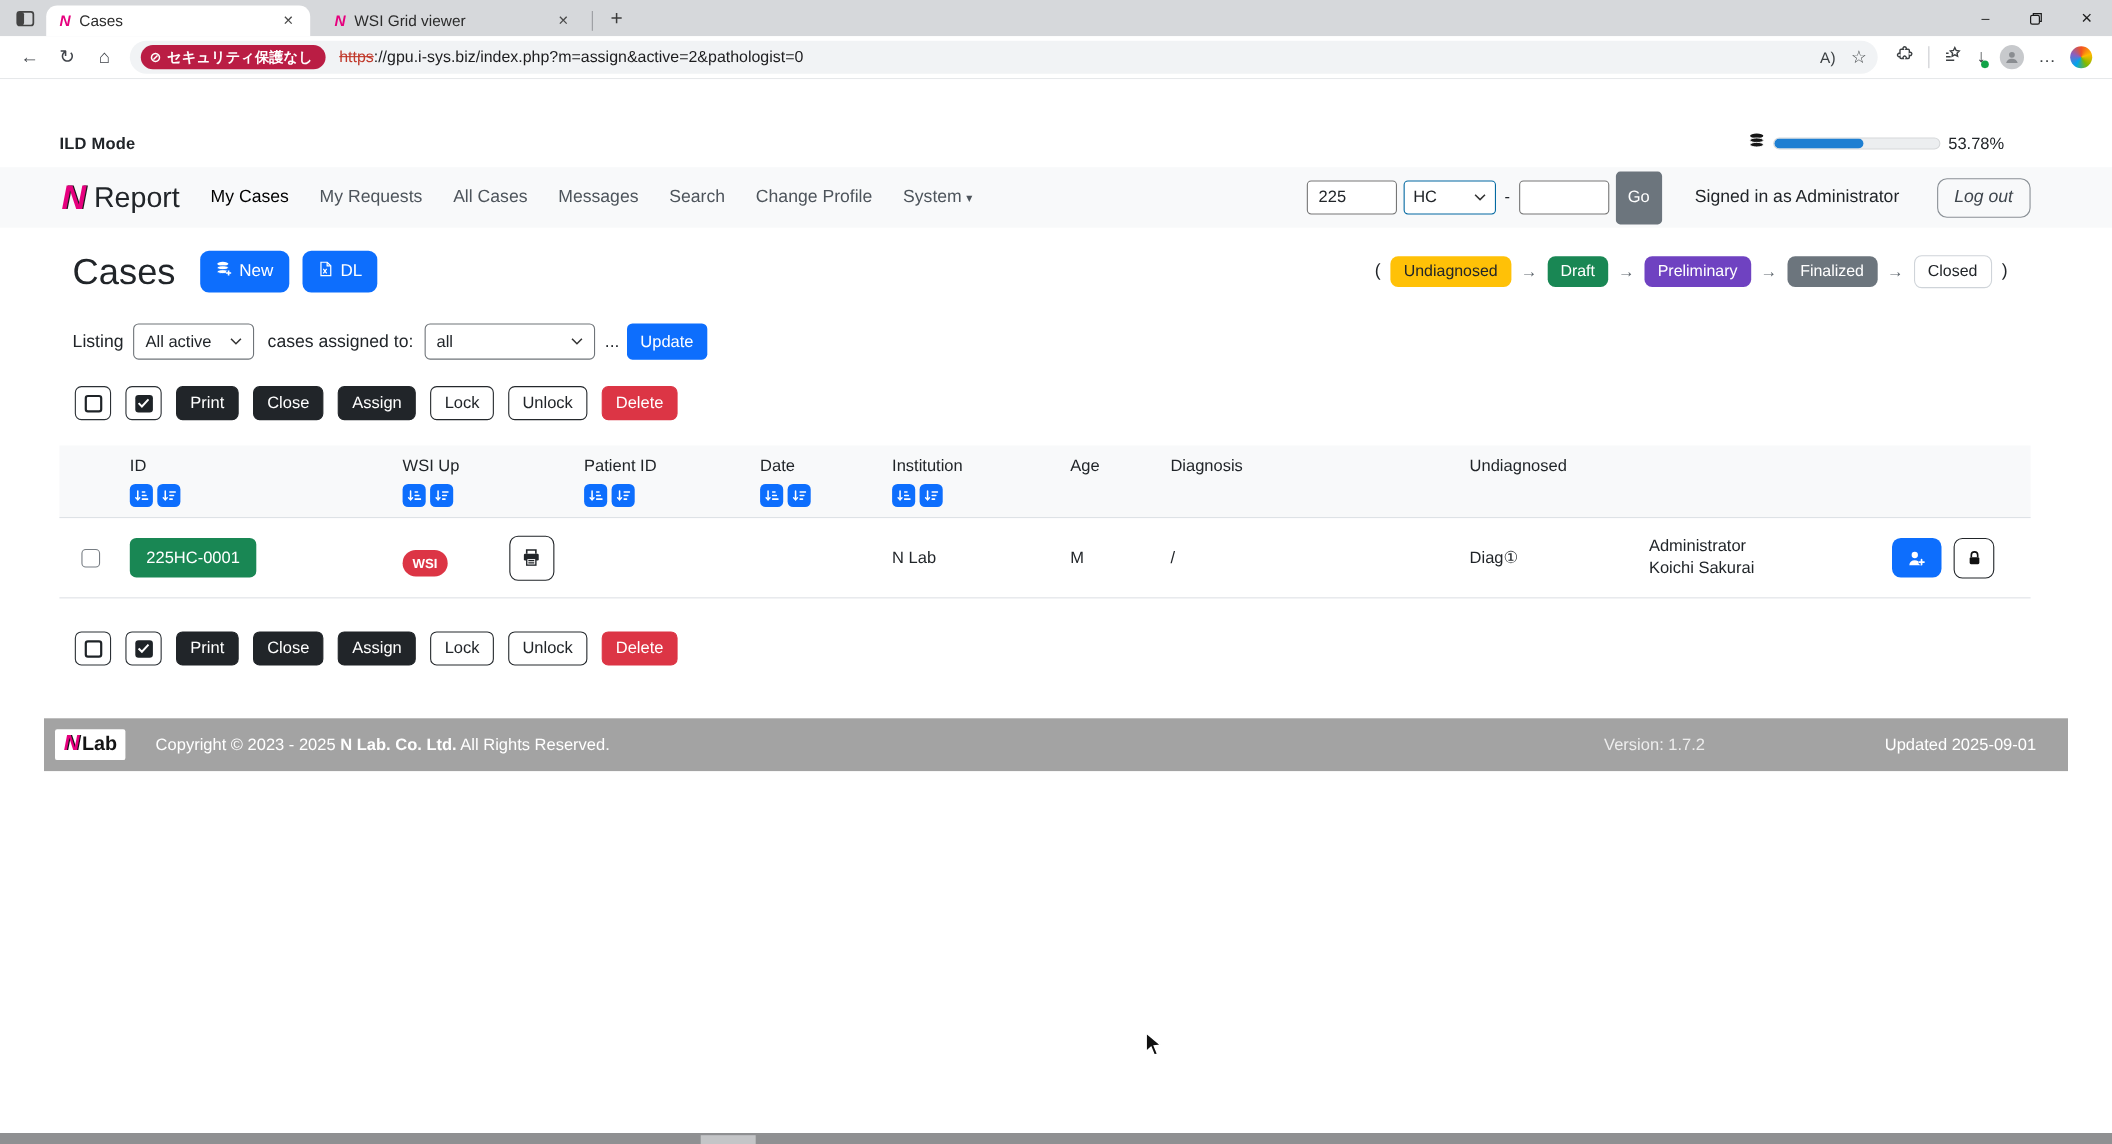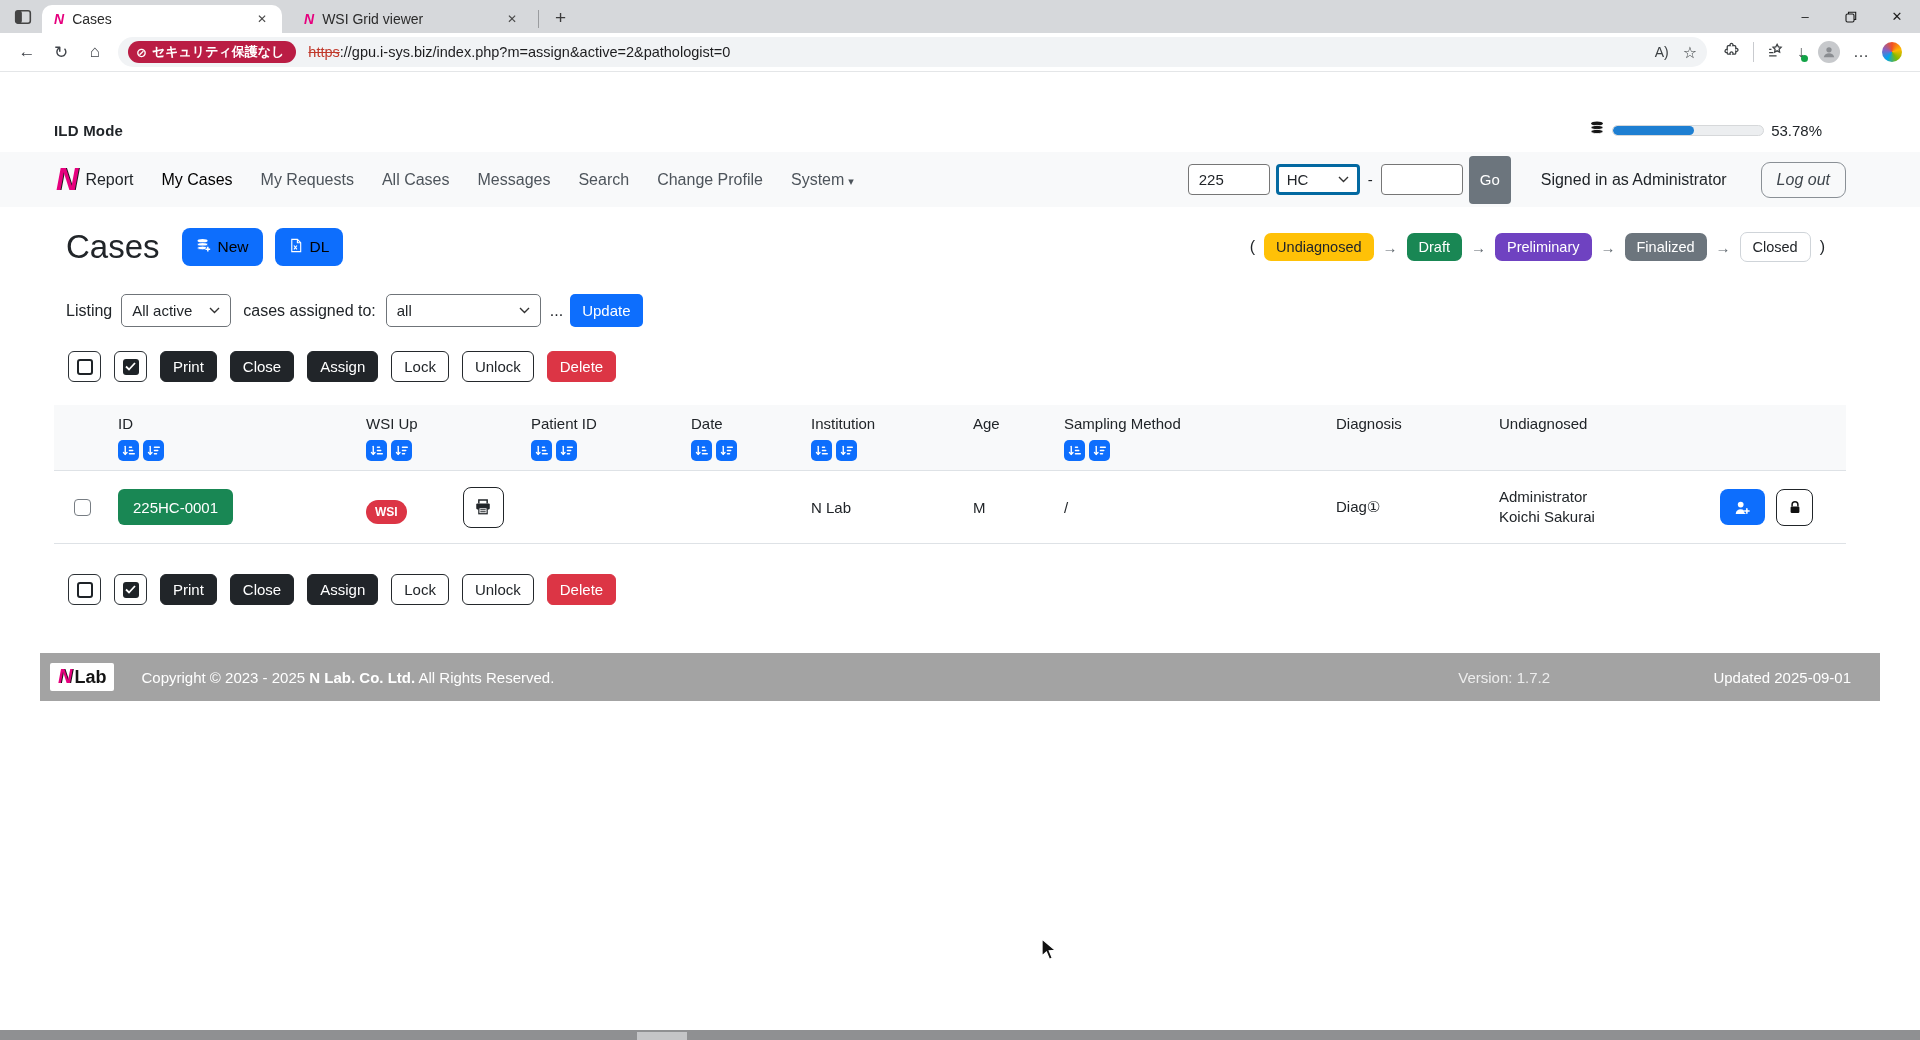--- a/index.html
+++ b/index.html
@@ -40,36 +40,36 @@
   .ild-bar { margin-top:48px; height:21px; display:flex; align-items:center; }
   .ild-label { font-size:15px; font-weight:700; color:#212529; letter-spacing:.2px; }
   .ild-right { margin-left:auto; margin-right:24px; display:flex; align-items:center; gap:7px; }
   .progress-track { width:152px; height:11px; background:#eceef0; border:1px solid #d6d8da; border-radius:6px; overflow:hidden; }
   .progress-fill { height:100%; background:#1e7fd2; border-radius:6px; }
   .pct { font-size:15px; color:#212529; }
 
   .navbar { margin:11px -74px 0 -54px; height:55px; background:#f8f9fa; display:flex; align-items:center; padding:0 74px 0 56px; }
   .brand { display:flex; align-items:center; gap:7px; }
   .brand-n { font-size:31px; font-weight:900; font-style:italic; color:#e6007e; text-shadow:1px 0 #1a1a1a; }
-  .brand-name { font-size:16px; color:#212529; }
+  .brand-name { font-size:26px; color:#212529; }
   .nav-menu { display:flex; align-items:center; margin-left:14px; }
   .nav-item { font-size:16px; color:#4d545b; padding:8px 14px; white-space:nowrap; }
   .nav-item.active { color:#000; }
   .caret-down { font-size:11px; margin-left:4px; color:#4d545b; }
   .nav-right { margin-left:auto; display:flex; align-items:center; }
   .mini-input { width:82px; height:31px; border:1px solid #767676; border-radius:4px; background:#fff; font-size:15px; padding:0 10px; color:#212529; font-family:inherit; }
-  .mini-select { width:84px; height:31px; border:3px solid #0369a1; border-radius:4px; background:#fff; font-size:15px; padding:0 8px; color:#212529; display:flex; align-items:center; justify-content:space-between; margin-left:6px; }
+  .mini-select { width:84px; height:31px; border:1px solid #0369a1; border-radius:4px; background:#fff; font-size:15px; padding:0 8px; color:#212529; display:flex; align-items:center; justify-content:space-between; margin-left:6px; }
   .dash-sep { margin:0 8px; color:#212529; font-size:15px; }
   .go-btn { height:48px; background:#6c757d; color:#fff; border:none; border-radius:4px; font-size:15px; padding:0 11px; margin-left:6px; font-family:inherit; }
   .signed-in { font-size:16px; color:#212529; margin-left:30px; white-space:nowrap; }
   .logout-btn { margin-left:34px; height:36px; border:1px solid #8a9096; border-radius:9px; background:transparent; color:#3f464d; font-size:16px; padding:0 15px; font-family:inherit;font-style:italic; }
 
   .cases-row { margin-top:21px; display:flex; align-items:center; padding-left:12px; }
   .page-title { font-size:33px; font-weight:500; color:#212529; }
-  .btn-blue { display:flex; align-items:center; gap:7px; background:#0d6efd; color:#000000; border:none; border-radius:8px; height:38px; padding:0 14px; font-size:15.5px; font-family:inherit; }
+  .btn-blue { display:flex; align-items:center; gap:7px; background:#0d6efd; color:#ffffff; border:none; border-radius:8px; height:38px; padding:0 14px; font-size:15.5px; font-family:inherit; }
   .btn-new { margin-left:22px; } .btn-dl { margin-left:12px; }
   .workflow { margin-left:auto; margin-right:21px; display:flex; align-items:center; gap:9px; font-size:15px; }
   .wf-paren { color:#212529; font-size:16px; }
   .wf-badge { padding:6px 12px; border-radius:7px; font-size:14.5px; white-space:nowrap; }
   .wf-badge.outlined { border:1px solid #cfd4d9; }
   .wf-arrow { color:#5f676e; font-size:15px; }
 
   .filters { margin-top:28px; display:flex; align-items:center; padding-left:12px; font-size:16px; color:#212529; }
   .select-box { height:33px; border:1px solid #6f7479; border-radius:5px; background:#fff; display:flex; align-items:center; justify-content:space-between; padding:0 10px; font-size:15px; }
   .sel-listing { width:110px; margin-left:9px; }
@@ -420,39 +420,20 @@
                 <path d="M1.6 9.2l1.9 1.9 1.9-1.9"></path>
                 <path d="M8 3.5h5.3M8 7h3.6M8 10.5h2.3"></path>
               </svg>
             </button>
         </div>
       </div>
       <div class="th">
         <div>Age</div>
       </div>
       <div class="th">
-        <div>Sampling Method</div>
-        <div class="sorts">
-          <button class="sort-btn">
-              <svg width="13" height="13" viewBox="0 0 14 14" fill="none" stroke="#fff" stroke-width="1.5" stroke-linecap="round">
-                <path d="M3.5 2.5v8.5"></path>
-                <path d="M1.6 9.2l1.9 1.9 1.9-1.9"></path>
-                <path d="M8 3.5h2.3M8 7h3.6M8 10.5h5.3"></path>
-              </svg>
-            </button>
-          <button class="sort-btn">
-              <svg width="13" height="13" viewBox="0 0 14 14" fill="none" stroke="#fff" stroke-width="1.5" stroke-linecap="round">
-                <path d="M3.5 2.5v8.5"></path>
-                <path d="M1.6 9.2l1.9 1.9 1.9-1.9"></path>
-                <path d="M8 3.5h5.3M8 7h3.6M8 10.5h2.3"></path>
-              </svg>
-            </button>
-        </div>
-      </div>
-      <div class="th">
         <div>Diagnosis</div>
       </div>
       <div class="th">
         <div>Undiagnosed</div>
       </div>
       <div class="th"></div>
     </div>
 
     <div class="trow">
       <div class="td td-check">

